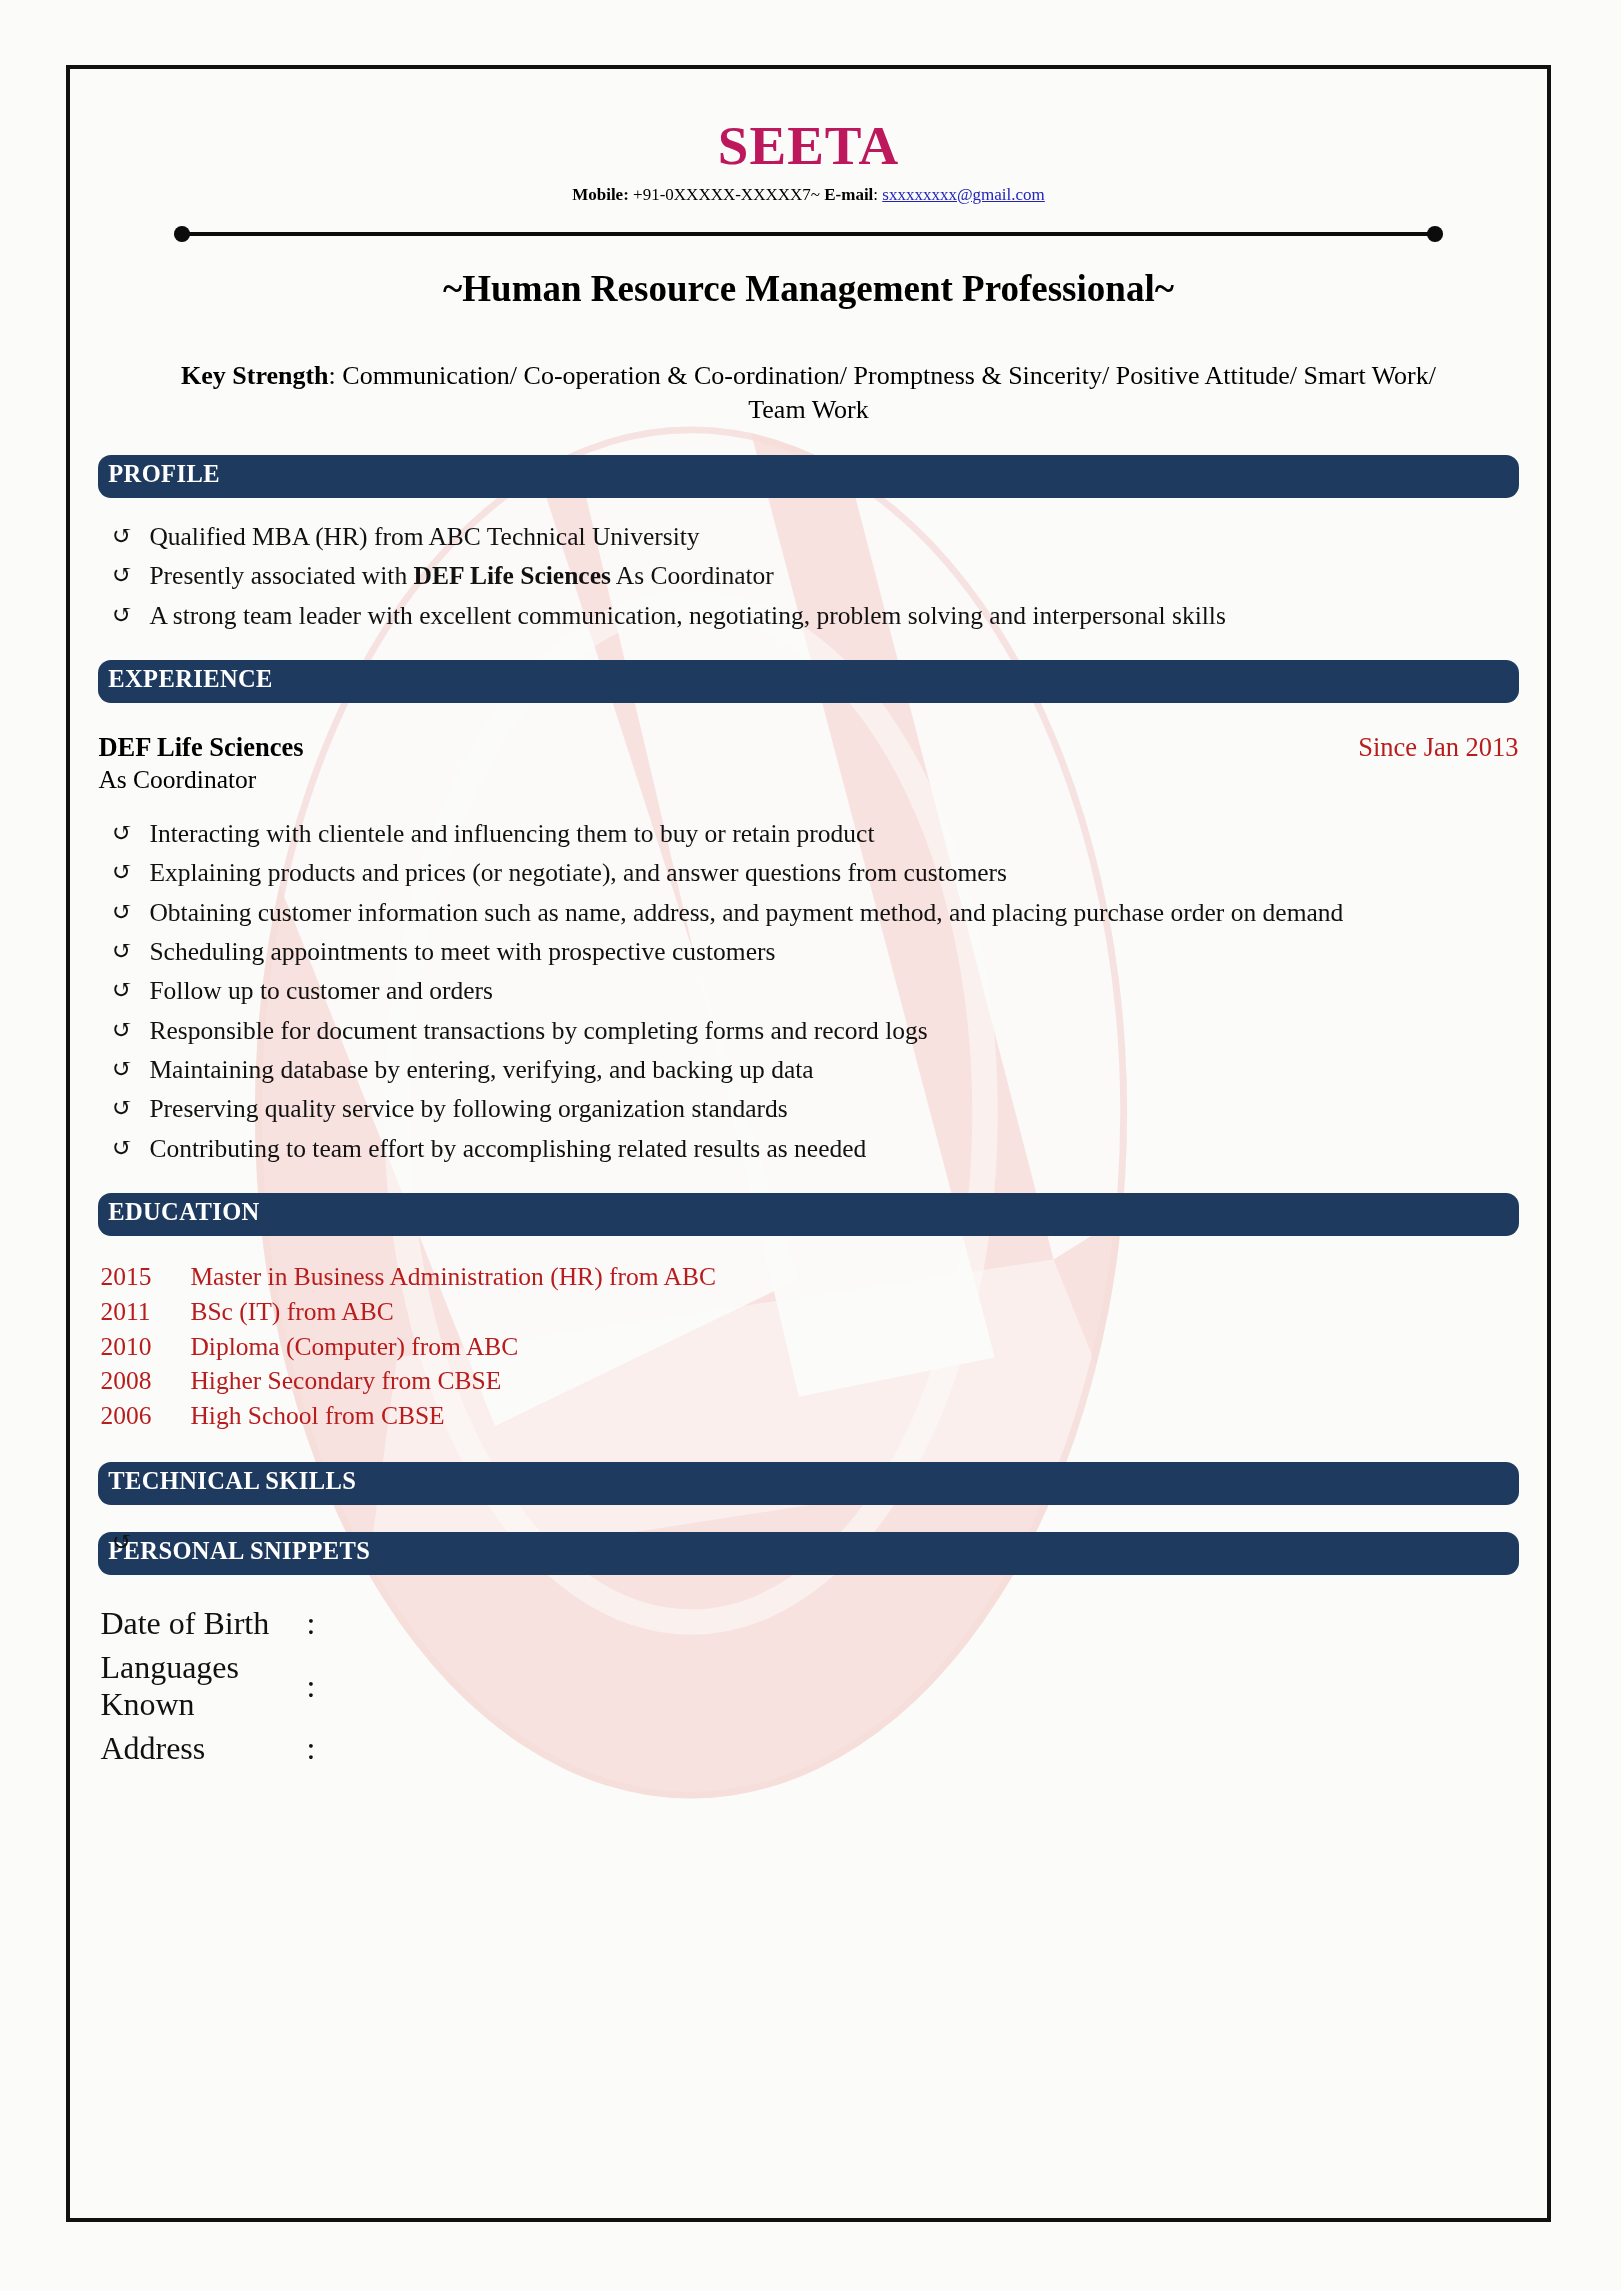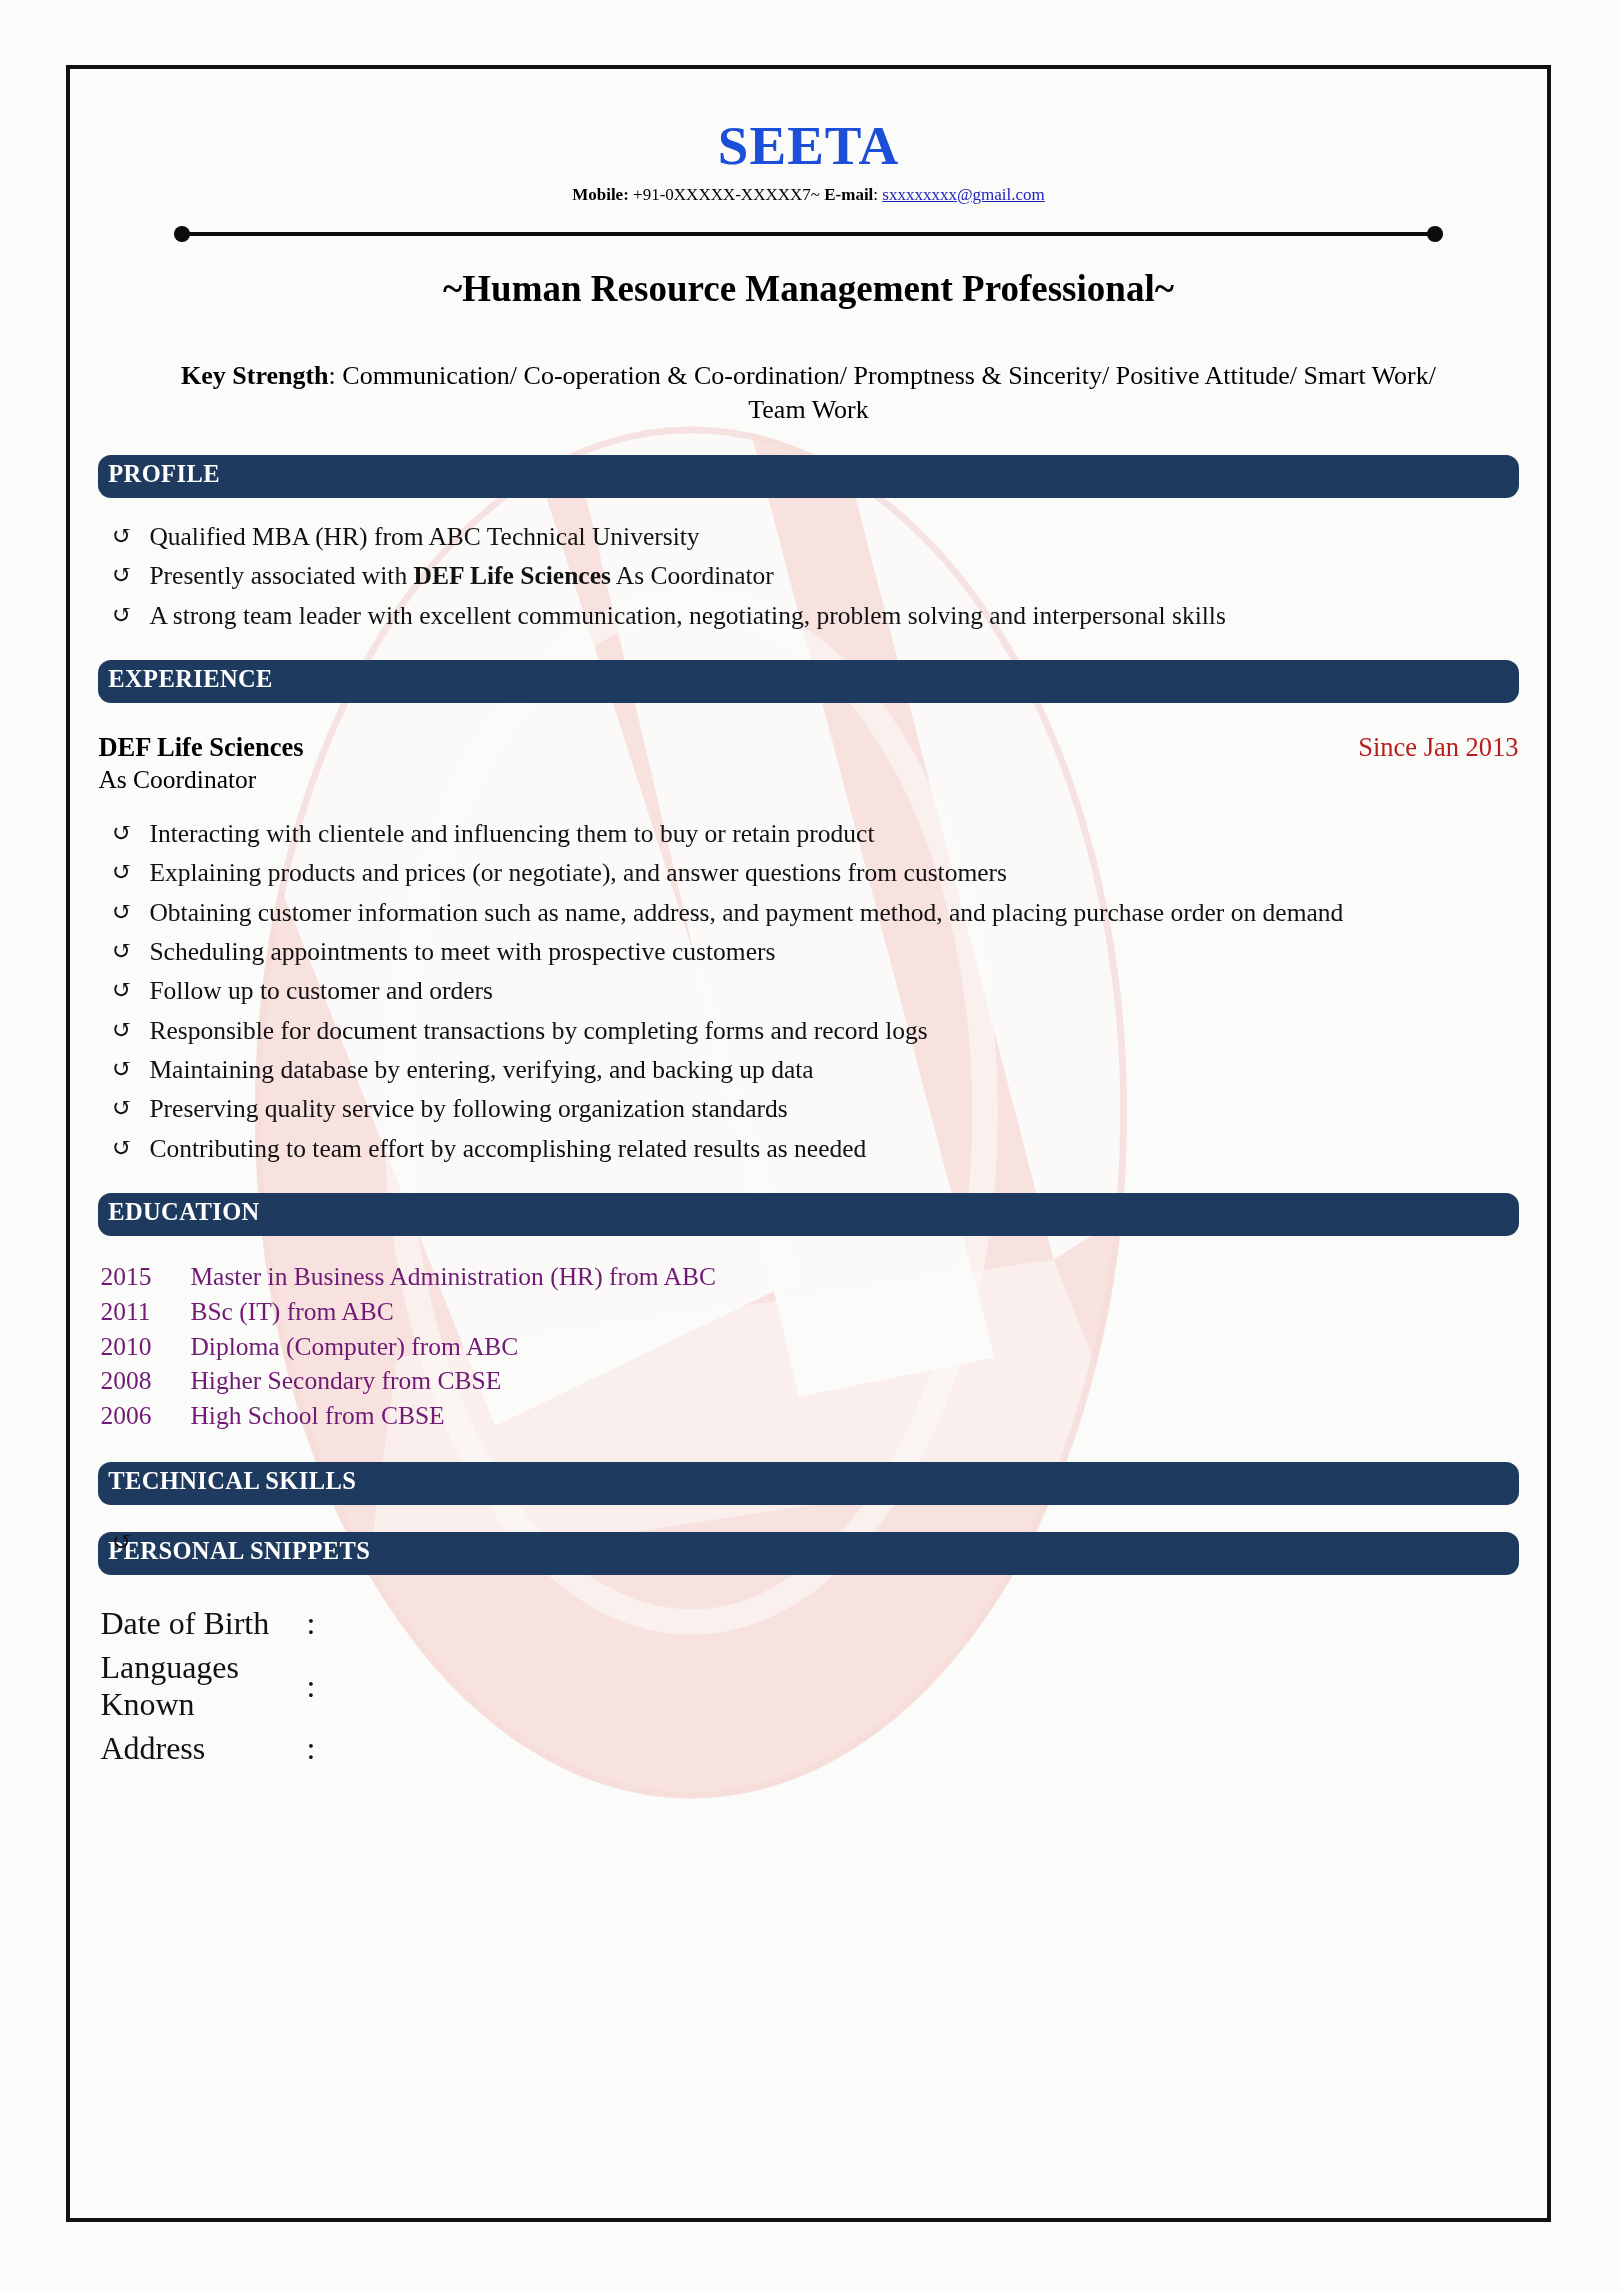--- a/index.html
+++ b/index.html
@@ -55,21 +55,21 @@
     padding: 0 27.4px;
   }
 
   .name {
     text-align: center;
     font-weight: bold;
     font-size: 55px;
     letter-spacing: 1px;
     margin-top: 47px;
     line-height: 1.05;
-    color: #1d4ed8;
+    color: #be185d;
   }
 
   .contact {
     text-align: center;
     font-size: 17px;
     margin-top: 9.8px;
     color: #000;
   }
   .contact b { font-weight: bold; }
   .contact .email {
@@ -174,21 +174,21 @@
   }
 
   
   .edu {
     margin-top: 23.5px;
     border-collapse: collapse;
   }
   .edu td {
     font-size: 25.5px;
     padding: 2px 0 2.9px 0;
-    color: #701a75;
+    color: #b91c1c;
     vertical-align: top;
   }
   .edu td.year { width: 90px; padding-left: 2px; }
 
   
   .snips {
     margin-top: 27.4px;
     border-collapse: collapse;
   }
   .snips td {

